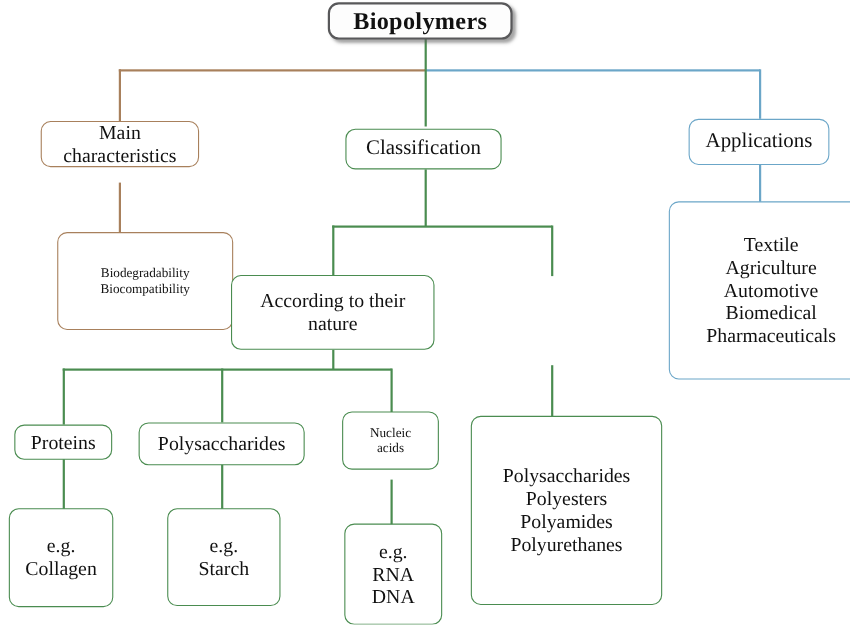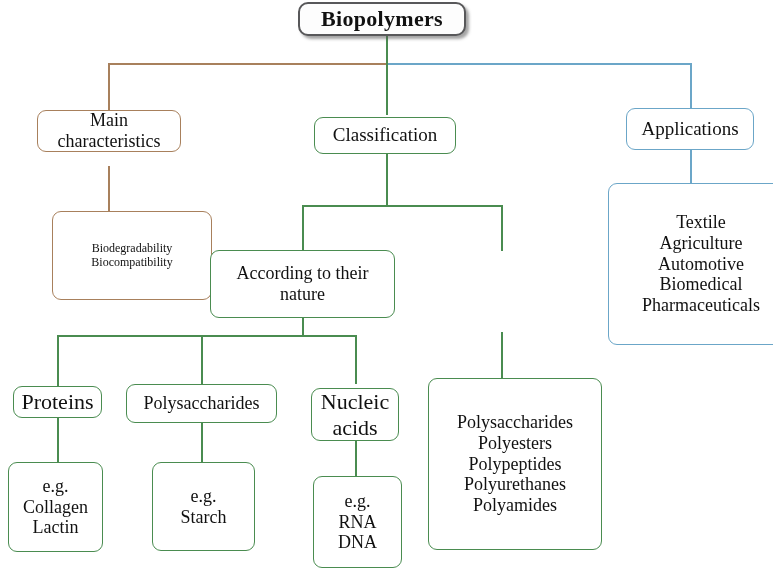--- a/index.html
+++ b/index.html
@@ -122,40 +122,39 @@
       <span>According to their</span>
       <span>nature</span>
     </span>
   </div>
 
   <div class="node" style="left:314px; top:117px; width:142px; height:37px; font-size:19px;">
     <span>Classification</span>
   </div>
 
 
-  <div class="node" style="left:13px; top:386px; width:89px; height:32px; font-size:22px;">
+  <div class="node" style="left:13px; top:386px; width:89px; height:32px; font-size:18px;">
     <span>Proteins</span>
   </div>
 
   <div class="node" style="left:126px; top:384px; width:151px; height:39px; font-size:18px;">
     <span>Polysaccharides</span>
   </div>
 
-  <div class="node" style="left:311px; top:388px; width:88px; height:53px; font-size:22px;">
+  <div class="node" style="left:311px; top:374px; width:88px; height:53px; font-size:12px;">
     <span class="lines">
       <span>Nucleic</span>
       <span>acids</span>
     </span>
   </div>
 
   <div class="node" style="left:8px; top:462px; width:95px; height:90px; font-size:18px;">
     <span class="lines">
       <span>e.g.</span>
       <span>Collagen</span>
-      <span>Lactin</span>
     </span>
   </div>
 
   <div class="node" style="left:152px; top:462px; width:103px; height:89px; font-size:18px;">
     <span class="lines">
       <span>e.g.</span>
       <span>Starch</span>
     </span>
   </div>
 
@@ -164,23 +163,22 @@
       <span>e.g.</span>
       <span>RNA</span>
       <span>DNA</span>
     </span>
   </div>
 
   <div class="node" style="left:428px; top:378px; width:174px; height:172px; font-size:18px;">
     <span class="lines">
       <span>Polysaccharides</span>
       <span>Polyesters</span>
-      <span>Polypeptides</span>
+      <span>Polyamides</span>
       <span>Polyurethanes</span>
-      <span>Polyamides</span>
     </span>
   </div>
 
   <div class="node blue" style="left:626px; top:108px; width:128px; height:42px; font-size:19px;">
     <span>Applications</span>
   </div>
 
   <div class="node blue" style="left:608px; top:183px; width:186px; height:162px; font-size:18px;">
     <span class="lines">
       <span>Textile</span>

